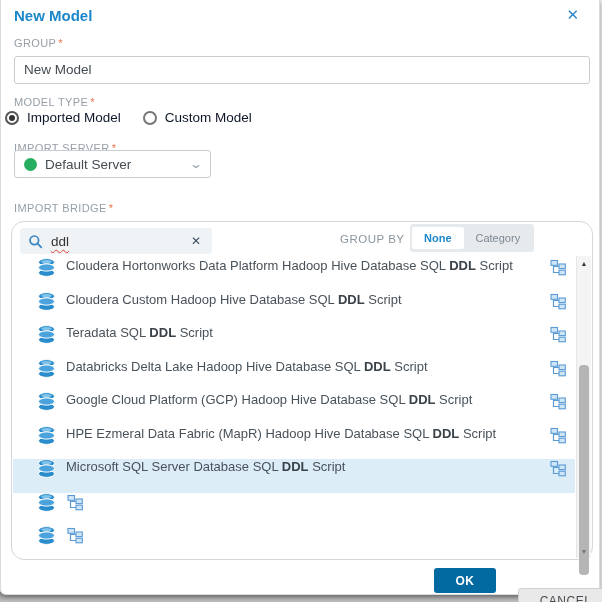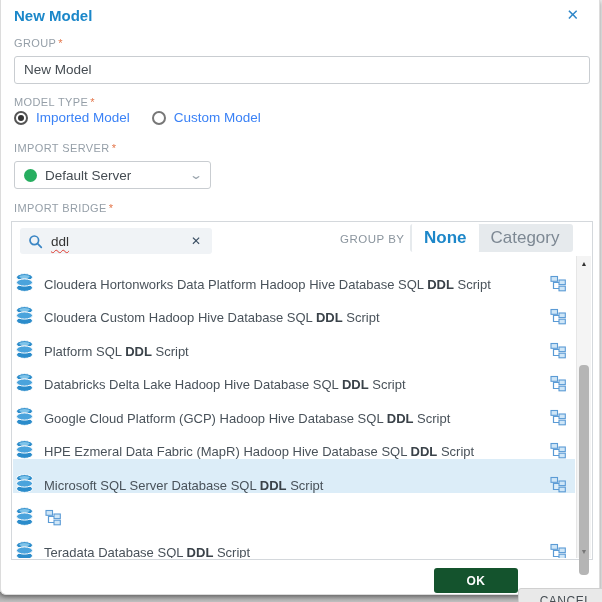--- a/index.html
+++ b/index.html
@@ -17,67 +17,67 @@
   }
   .dlg-title{position:absolute;left:13px;top:7px;font-size:15px;font-weight:bold;color:#1b87c9;}
   .close-x{position:absolute;right:20px;top:6px;font-size:15px;font-weight:bold;color:#2e86c8;cursor:pointer;}
   .field-label{position:absolute;left:13px;font-size:11px;color:#959fa8;letter-spacing:.4px;}
   .req{color:#e4764a;margin-left:2px;}
   .text-input{
     position:absolute;left:13px;top:56px;width:576px;height:28px;box-sizing:border-box;
     border:1px solid #c9cdd1;border-radius:3px;font-size:13.5px;color:#454c52;
     line-height:26px;padding:0 9px;background:#fff;
   }
-  .radio-row{position:absolute;left:13px;top:110px;display:flex;align-items:center;font-size:13.5px;color:#3b82f6;}
+  .radio-row{position:absolute;left:4px;top:110px;display:flex;align-items:center;font-size:13.5px;color:#0f172a;}
   .radio{width:14px;height:14px;border-radius:50%;border:2px solid #555;box-sizing:border-box;
     display:inline-block;position:relative;background:#fff;}
   .radio.sel::after{content:"";position:absolute;left:2px;top:2px;width:6px;height:6px;border-radius:50%;background:#333;}
   .radio.unsel{border-color:#777;}
   .radio-label{margin:0 22px 0 8px;}
   .radio-label:last-child{margin-right:0;}
   .select-box{
-    position:absolute;left:13px;top:161px;width:197px;height:28px;box-sizing:border-box;
+    position:absolute;left:13px;top:150px;width:197px;height:28px;box-sizing:border-box;
     border:1px solid #c9cdd1;border-radius:3px;background:#fff;display:flex;align-items:center;cursor:pointer;
   }
   .status-dot{width:13px;height:13px;border-radius:50%;margin-left:9px;flex:none;}
   .select-value{font-size:13.5px;color:#454c52;margin-left:8px;flex:1;}
   .chevron{color:#9aa4ad;font-size:12px;margin-right:9px;transform:scaleX(1.4);}
   .bridge-box{
     position:absolute;left:10px;top:221px;width:582px;height:339px;box-sizing:border-box;
-    border:1px solid #d4d8dc;border-radius:0;background:#fff;
+    border:1px solid #d4d8dc;border-radius:13px;background:#fff;
   }
   .search-box{
     position:absolute;left:8px;top:6px;width:192px;height:26px;background:#f0f3f6;border-radius:3px;
     display:flex;align-items:center;box-sizing:border-box;
   }
   .search-box svg{margin-left:8px;flex:none;}
   .search-text{font-size:13.5px;color:#333;margin-left:8px;flex:1;
     text-decoration:underline;text-decoration-style:wavy;text-decoration-color:#e03c31;text-decoration-thickness:1px;text-underline-offset:3px;}
   .clear-x{font-size:12px;font-weight:bold;color:#3b4f63;margin-right:11px;cursor:pointer;}
   .groupby-label{position:absolute;left:328px;top:11px;font-size:11.5px;color:#8b959e;letter-spacing:.5px;}
   .segmented{position:absolute;left:398px;top:2px;height:28px;background:#e6eaed;border-radius:3px;
     display:flex;align-items:center;padding:0 2px;box-sizing:border-box;}
-  .seg-btn{font-size:17px;color:#7d8893;padding:5px 12px;border-radius:2px;cursor:pointer;}
+  .seg-btn{font-size:11px;color:#7d8893;padding:5px 12px;border-radius:2px;cursor:pointer;}
   .seg-btn.active{background:#fff;color:#1d87c9;font-weight:bold;}
   .rows{position:absolute;left:1px;top:36px;right:17px;bottom:1px;overflow:hidden;}
-  .row{height:33.5px;display:flex;align-items:flex-end;padding-left:2px;box-sizing:border-box;cursor:pointer;}
+  .row{height:33.5px;display:flex;align-items:flex-start;padding-left:24px;box-sizing:border-box;cursor:pointer;}
   .row.selected{background:#dcedf8;}
   .row .db-ic{flex:none;margin-right:10px;}
   .row-text{flex:1;font-size:13px;color:#49525a;white-space:nowrap;overflow:hidden;}
   .row-text b{color:#3a4249;}
   .row .tree-ic{flex:none;margin-right:8px;}
   .scrollbar{position:absolute;top:34px;right:1px;bottom:1px;width:15px;background:#f4f4f4;
     border-left:1px solid #e6e6e6;box-sizing:border-box;}
   .sb-arrow{position:absolute;left:0;width:100%;text-align:center;font-size:7px;color:#333;}
   .sb-arrow.up{top:4px;}
   .sb-arrow.down{bottom:3px;color:#777;}
   .sb-thumb{position:absolute;left:2px;width:10px;top:109px;height:210px;background:#b5b5b5;border-radius:4px;}
   .footer-btn{position:absolute;height:25px;border-radius:3px;font-size:12px;display:flex;
     align-items:center;justify-content:center;box-sizing:border-box;cursor:pointer;}
-  .ok-btn{left:433px;top:568px;width:84px;background:#14532d;color:#fdfdfd;font-weight:bold;letter-spacing:.5px;}
+  .ok-btn{left:433px;top:568px;width:62px;background:#0369a1;color:#fdfdfd;font-weight:bold;letter-spacing:.5px;}
   .cancel-btn{left:517px;top:568px;width:95px;background:#e9e9e9;border:1px solid #d0d0d0;color:#454c52;letter-spacing:.5px;margin-top:20px;}
 </style>
 </head>
 <body>
 
 <div class="page-shadow"></div>
 
 <div class="dialog">
 
   <div class="dlg-title">New Model</div>
@@ -162,21 +162,21 @@
   <div class="row">
     <svg class="db-ic" width="19" height="19" viewBox="0 0 19 19">
       <g fill="#2b8ccb" stroke="#ffffff" stroke-width="1">
         <ellipse cx="9.5" cy="4.2" rx="8" ry="3.6"></ellipse>
         <ellipse cx="9.5" cy="9.5" rx="8" ry="3.6"></ellipse>
         <ellipse cx="9.5" cy="14.8" rx="8" ry="3.6"></ellipse>
       </g>
       <ellipse cx="9.5" cy="3.6" rx="5.2" ry="1.5" fill="#7fc4ea"></ellipse>
       <ellipse cx="9.5" cy="9.5" rx="8" ry="3.6" fill="#4aa3dc" stroke="#fff" stroke-width="1"></ellipse>
     </svg>
-    <span class="row-text"><span class="t-before">Platform SQL </span><b class="t-bold">DDL</b><span class="t-after"> Script</span></span>
+    <span class="row-text"><span class="t-before">Teradata SQL </span><b class="t-bold">DDL</b><span class="t-after"> Script</span></span>
     <svg class="tree-ic" width="18" height="18" viewBox="0 0 18 18">
       <path d="M4.5 7.5 V14.5 H10 M4.5 8.5 H10" fill="none" stroke="#5b9bd5" stroke-width="1.2"></path>
       <rect x="2" y="2.5" width="6.5" height="4.8" fill="#cfe6f7" stroke="#5b9bd5" stroke-width="1.1"></rect>
       <rect x="10" y="6" width="6.3" height="4.6" fill="#cfe6f7" stroke="#5b9bd5" stroke-width="1.1"></rect>
       <rect x="10" y="12.2" width="6.3" height="4.6" fill="#cfe6f7" stroke="#5b9bd5" stroke-width="1.1"></rect>
     </svg>
   </div>
 
   <div class="row">
     <svg class="db-ic" width="19" height="19" viewBox="0 0 19 19">
@@ -275,21 +275,20 @@
   <div class="row">
     <svg class="db-ic" width="19" height="19" viewBox="0 0 19 19">
       <g fill="#2b8ccb" stroke="#ffffff" stroke-width="1">
         <ellipse cx="9.5" cy="4.2" rx="8" ry="3.6"></ellipse>
         <ellipse cx="9.5" cy="9.5" rx="8" ry="3.6"></ellipse>
         <ellipse cx="9.5" cy="14.8" rx="8" ry="3.6"></ellipse>
       </g>
       <ellipse cx="9.5" cy="3.6" rx="5.2" ry="1.5" fill="#7fc4ea"></ellipse>
       <ellipse cx="9.5" cy="9.5" rx="8" ry="3.6" fill="#4aa3dc" stroke="#fff" stroke-width="1"></ellipse>
     </svg>
-    <span class="row-text"><span class="t-before">Teradata Database SQL </span><b class="t-bold">DDL</b><span class="t-after"> Script</span></span>
     <svg class="tree-ic" width="18" height="18" viewBox="0 0 18 18">
       <path d="M4.5 7.5 V14.5 H10 M4.5 8.5 H10" fill="none" stroke="#5b9bd5" stroke-width="1.2"></path>
       <rect x="2" y="2.5" width="6.5" height="4.8" fill="#cfe6f7" stroke="#5b9bd5" stroke-width="1.1"></rect>
       <rect x="10" y="6" width="6.3" height="4.6" fill="#cfe6f7" stroke="#5b9bd5" stroke-width="1.1"></rect>
       <rect x="10" y="12.2" width="6.3" height="4.6" fill="#cfe6f7" stroke="#5b9bd5" stroke-width="1.1"></rect>
     </svg>
   </div>
 </div>
 
     <div class="scrollbar">

